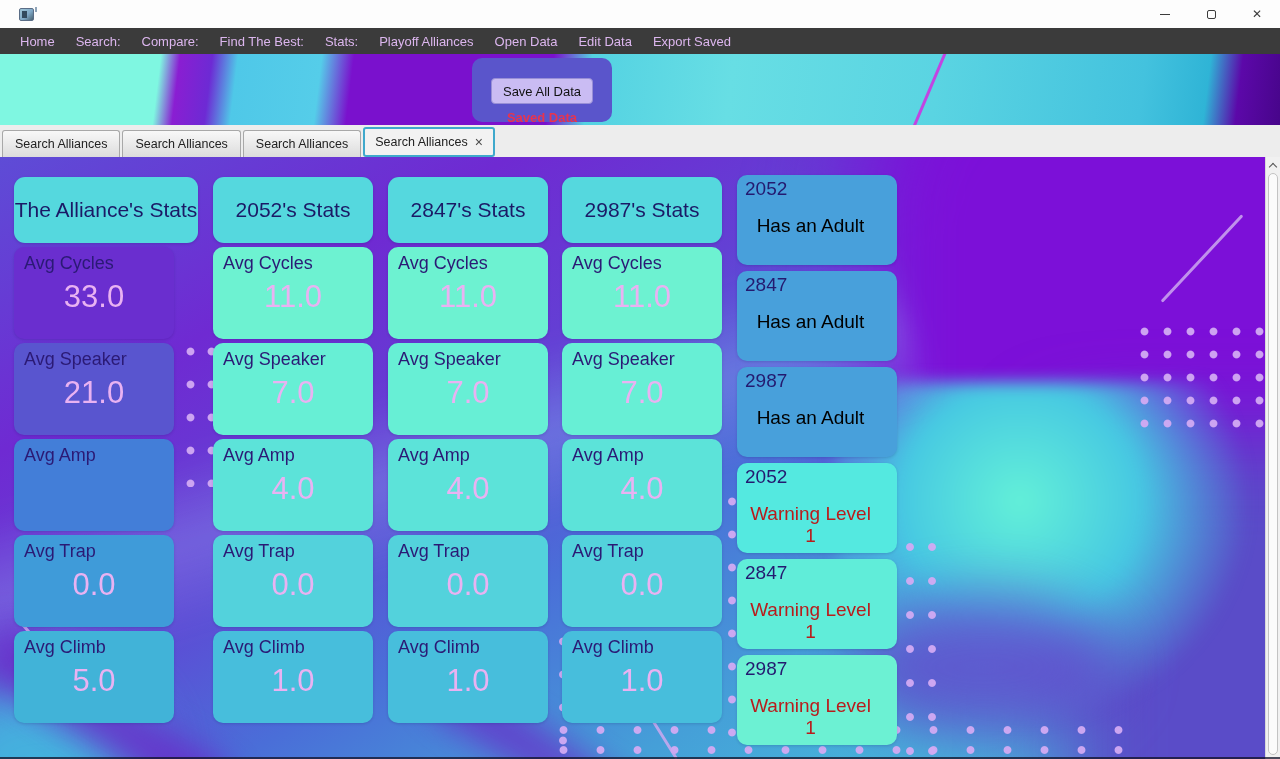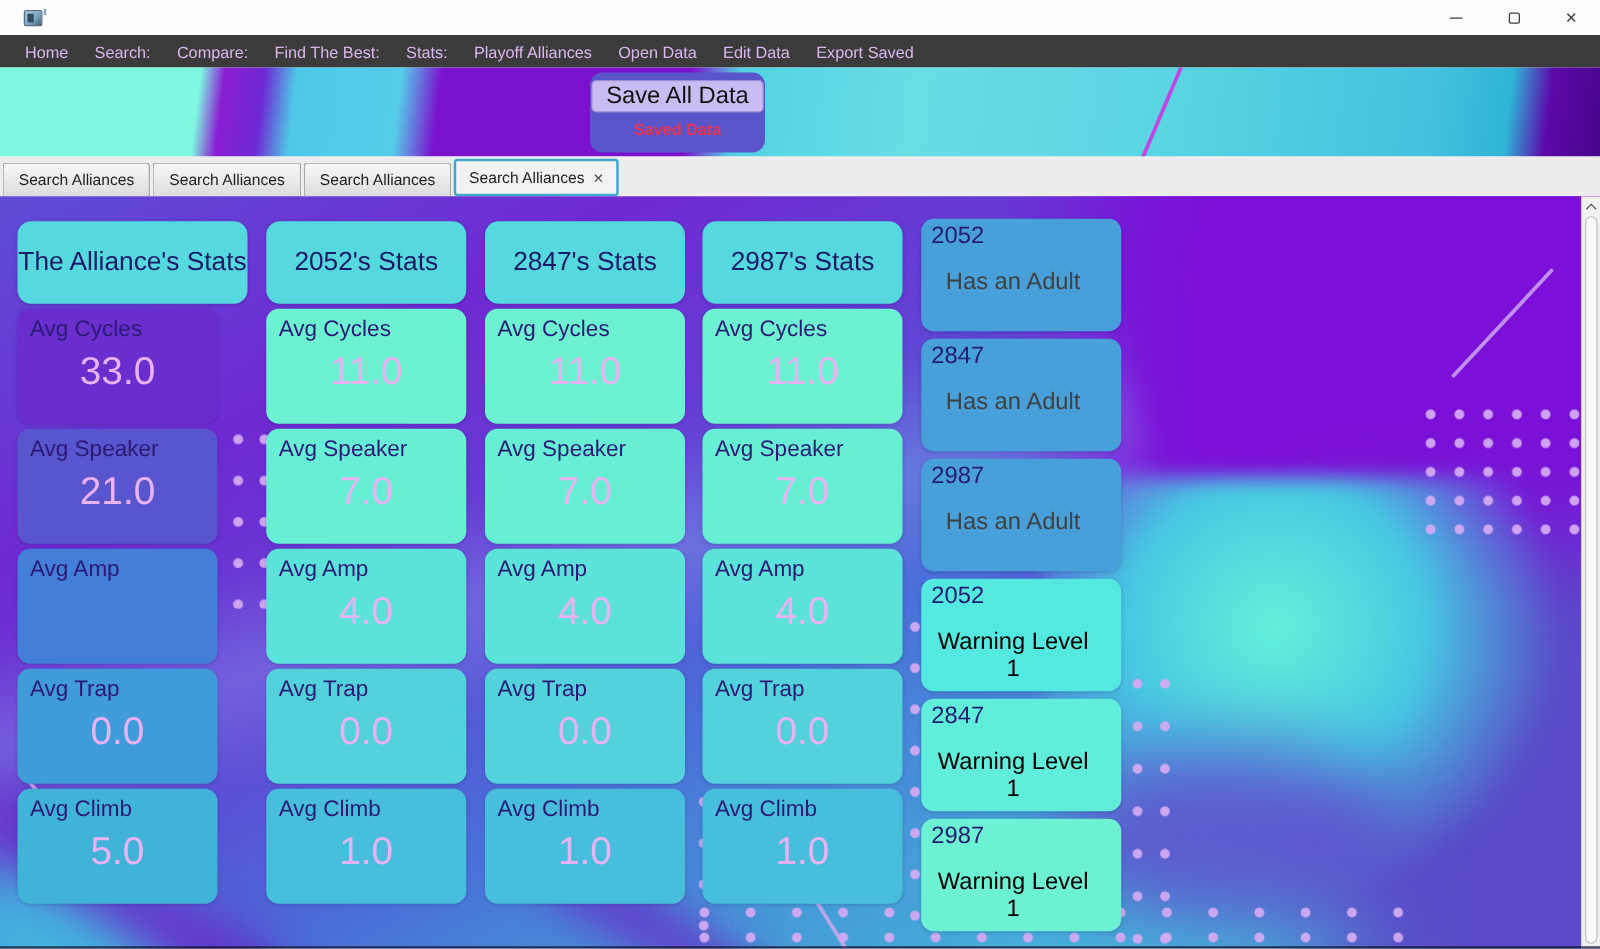--- a/index.html
+++ b/index.html
@@ -26,22 +26,22 @@
     background:linear-gradient(97deg,
       #7ff7e1 0%, #7ff7e1 12.5%, #8a1ed2 14%, #6d2ad4 16.5%,
       #4fc8e8 18.5%, #55cde9 25%, #7a11cd 27.5%, #7a11cd 43%,
       #54d2e2 46%, #67dee4 57%, #5ad4e2 73%, #43c2de 89%, #2fb4d6 94%,
       #5c08a9 96.5%, #47058a 100%); }
   .banner-line { position:absolute; left:928px; top:-8px; width:3px; height:88px; background:#c145e2;
       transform:rotate(23deg); border-radius:2px; }
   .save-panel { position:absolute; top:4px; height:64px; border-radius:10px; }
   .panel-all { left:472px; width:140px; background:#5a55cb; }
   .panel-playoff { left:620px; width:182px; background:#5b9ad8; }
-  .save-btn { display:block; margin:6px auto 0; height:26px; background:#cabcf3; border:1px solid #988fd6;
-      border-radius:4px; font-size:19px; color:#111; font-family:inherit; padding:0 11px; cursor:default; }
+  .save-btn { display:block; margin:20px auto 0; height:26px; background:#cabcf3; border:1px solid #988fd6;
+      border-radius:4px; font-size:13px; color:#111; font-family:inherit; padding:0 11px; cursor:default; }
   .status { text-align:center; font-size:13px; margin-top:6px; font-weight:600; }
   .status-red { color:#e8344e; }
   .status-orange { color:#e9a33b; }
 
   
   .tabstrip { height:32px; background:#ededed; display:flex; align-items:flex-end; padding-left:2px; }
   .tab { height:27px; display:flex; align-items:center; padding:0 12px; margin-right:2px;
       background:linear-gradient(#f8f8f8,#dcdcdc); border:1px solid #a8a8a8; border-bottom:none;
       border-radius:3px 3px 0 0; font-size:12.5px; color:#222; white-space:nowrap; cursor:default; }
   .tab.selected { height:30px; background:#f2f2f2; border:2px solid #3fa9cc; border-radius:3px;
@@ -106,22 +106,22 @@
   .col-t .stat-card:nth-child(5){ background:#53d2dc; }
   .col-t .stat-card:nth-child(6){ background:#47bedc; }
 
   
   .badge-col { position:absolute; left:737px; top:18px; display:flex; flex-direction:column; gap:6px; }
   .badge-card { width:160px; height:90px; border-radius:10px; padding:3px 21px 0 8px;
       box-shadow:0 1px 3px rgba(10,10,60,.15); }
   .badge-team { font-size:19px; color:#241a70; }
   .badge-text { text-align:center; margin-top:15px; font-size:19px; }
   .badge-adult { background:#48a0db; }
-  .badge-adult .badge-text { color:#404040; }
-  .badge-warning .badge-text { color:#000000; }
+  .badge-adult .badge-text { color:#000000; }
+  .badge-warning .badge-text { color:#b91c1c; }
   .badge-col .badge-card:nth-child(4){ background:#54e9e0; }
   .badge-col .badge-card:nth-child(5){ background:#60edd9; }
   .badge-col .badge-card:nth-child(6){ background:#6cf1d3; }
 
   
   .scrollbar { position:absolute; right:0; top:0; width:15px; height:602px; background:#f1f1f1;
       border-left:1px solid #d9d9d9; }
   .sb-up { height:15px; display:flex; align-items:center; justify-content:center; }
   .sb-chevron { width:6px; height:6px; border:solid #555; border-width:1.5px 0 0 1.5px;
       transform:rotate(45deg); margin-top:4px; }

